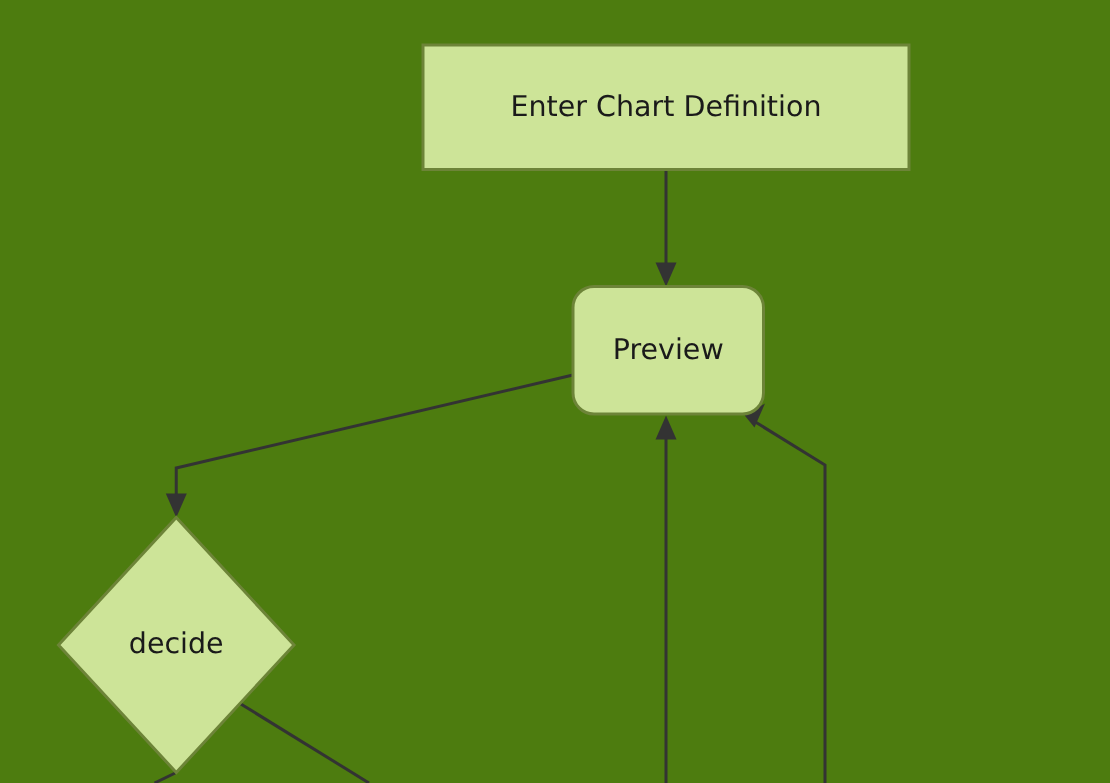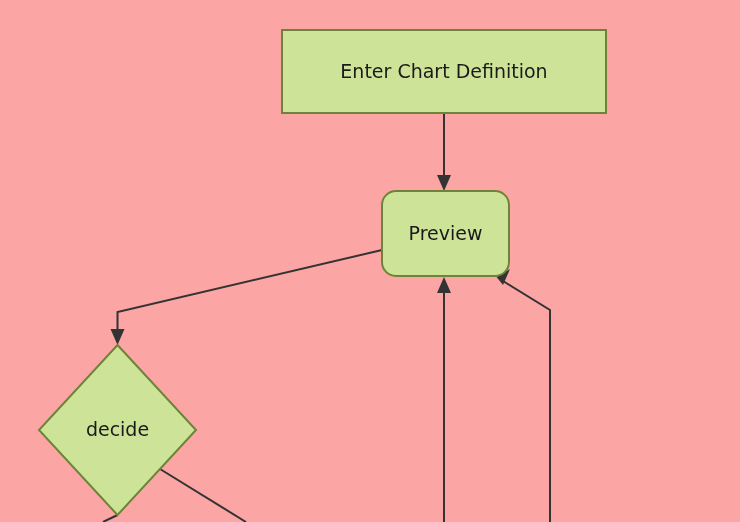--- a/index.html
+++ b/index.html
@@ -41,21 +41,21 @@
     fill: none;
     stroke-width: 2px;
   }
   .edge-head {
     stroke: none;
   }
 </style>
 </head>
 <body>
 
-<div id="diagram-root" style="background: #fca5a5;">
+<div id="diagram-root" style="background: #4d7c0f;">
   <svg id="flow-svg" viewBox="0 0 740 522">
 
     <g>
 
       <g>
         <path class="edge-path" d="M 444 113 L 444 183" stroke="#333333" stroke-width="2"></path>
         <polygon class="edge-head" points="444,191 437,175 451,175" fill="#333333"></polygon>
       </g>
 
       <g>

